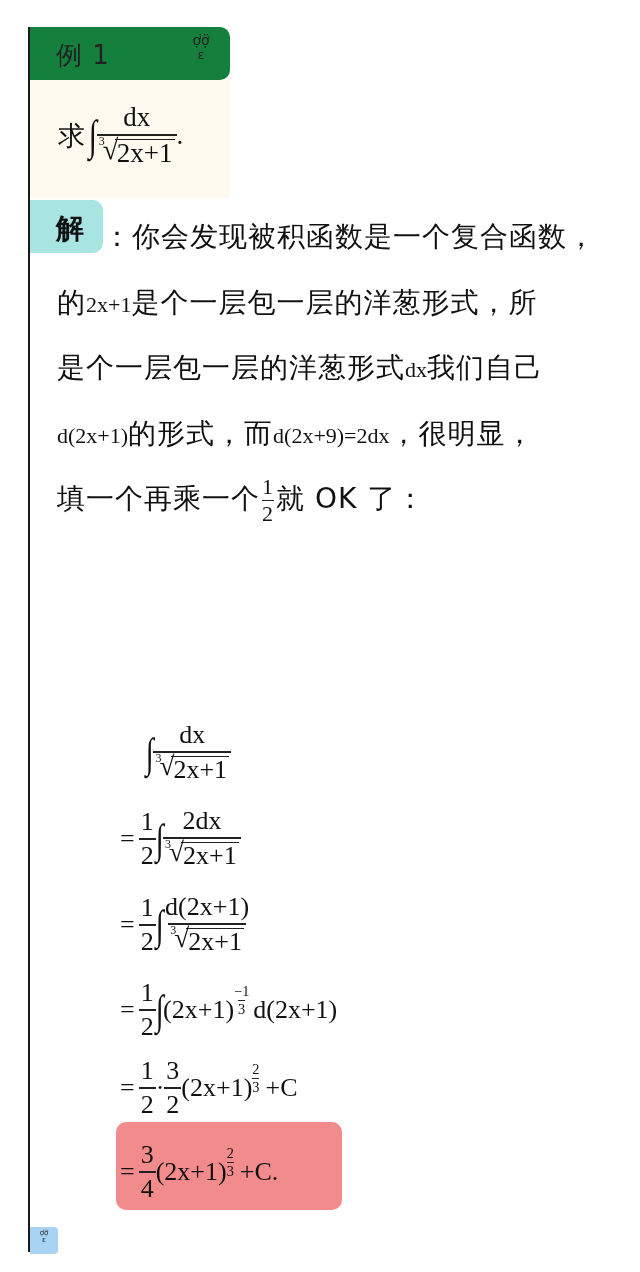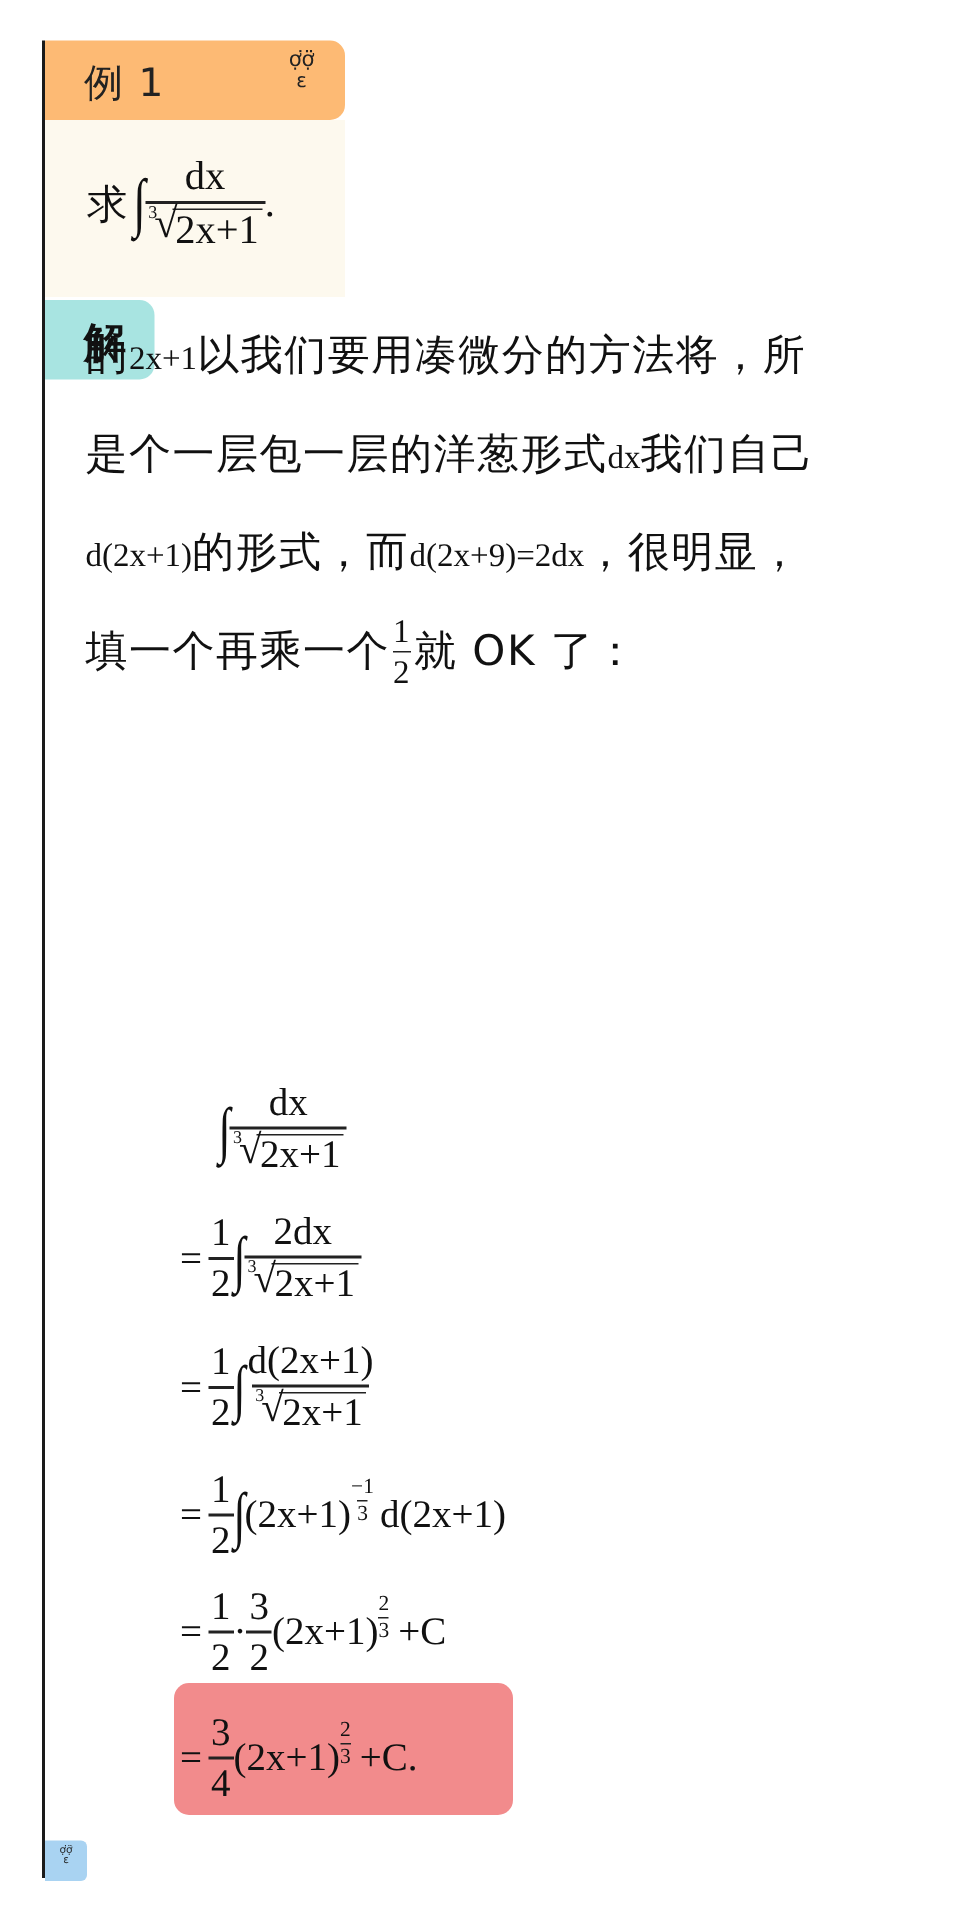--- a/index.html
+++ b/index.html
@@ -1,20 +1,20 @@
 <!DOCTYPE html>
 <html><head>
 <meta charset="utf-8">
 <style>
   html, body { margin:0; padding:0; background:#ffffff; }
   body { width:640px; height:1272px; position:relative; overflow:hidden;
          font-family:"DejaVu Sans", sans-serif; color:#111; }
   .rule { position:absolute; left:28px; top:27px; width:2px; height:1225px; background:#1a1a1a; }
   .ex-header { position:absolute; left:30px; top:27px; width:200px; height:53px;
-               background:#fdba74; border-radius:0 10px 10px 0; }
+               background:#15803d; border-radius:0 10px 10px 0; }
   .ex-title { position:absolute; left:26px; top:11px; font-size:26px; letter-spacing:1px; color:#222; }
   .emoticon { position:absolute; font-family:"DejaVu Sans", sans-serif; color:#222; font-weight:normal; line-height:1; text-align:center; }
   .emo-big { left:150px; top:6px; width:42px; font-size:13px; }
   .emo-big .top { display:block; font-size:14px; letter-spacing:0; }
   .emo-big .mouth { display:block; font-size:13px; margin-top:1px; }
   .problem-box { position:absolute; left:30px; top:80px; width:200px; height:118px; background:#fdf9ee; }
   .math { font-family:"Liberation Serif", "DejaVu Serif", serif; }
   .mi { }
   .frac { display:inline-flex; flex-direction:column; align-items:center; vertical-align:middle; line-height:1; }
   .frac > .num { padding:0 2px 3px; }
@@ -68,22 +68,23 @@
     </span>
     <span>.</span>
   </div>
 </div>
 
 <div class="sol-badge">
   <span>解</span>
 </div>
 
 <div class="para">
+  <div class="line first">：你会发现被积函数是一个复合函数，</div>
   <div class="line">
-    <span>的</span><span class="m">2x+1</span><span>以我们要用凑微分的方法将，所</span>
+    <span>的</span><span class="m">2x+1</span><span>是个一层包一层的洋葱形式，所</span>
   </div>
   <div class="line">
     <span>是个一层包一层的洋葱形式</span><span class="m mi">dx</span><span>我们自己</span>
   </div>
   <div class="line">
     <span class="m">d(2x+1)</span><span>的形式，而</span><span class="m">d(2x+9)=2dx</span><span>，很明显，</span>
   </div>
   <div class="line">
     <span>填一个再乘一个</span><span class="frac-inline">
         <span class="num">1</span>

